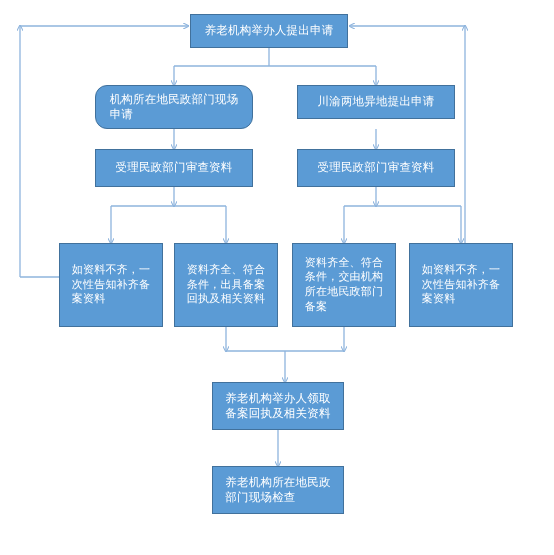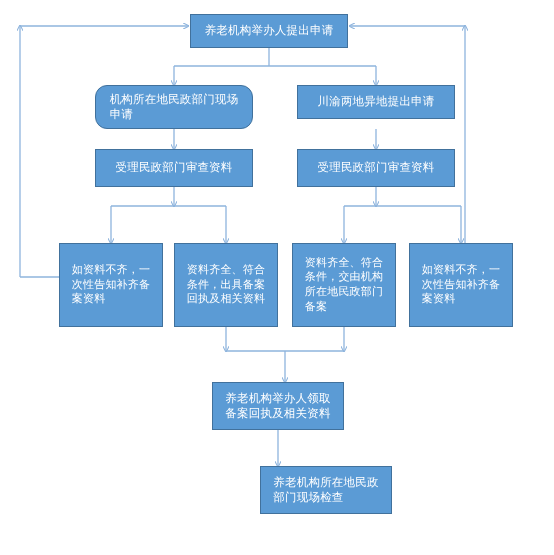--- a/index.html
+++ b/index.html
@@ -116,16 +116,16 @@
 所在地民政部门
 备案</div>
 
   <div class="node small" style="left:409px; top:243px; width:104px; height:84px;">如资料不齐，一
 次性告知补齐备
 案资料</div>
 
   <div class="node" style="left:212px; top:382px; width:132px; height:48px;">养老机构举办人领取
 备案回执及相关资料</div>
 
-  <div class="node" style="left:212px; top:466px; width:132px; height:48px;margin-left:48px;">养老机构所在地民政
+  <div class="node" style="left:212px; top:466px; width:132px; height:48px;">养老机构所在地民政
 部门现场检查</div>
 
 </div>
 
 </body></html>

